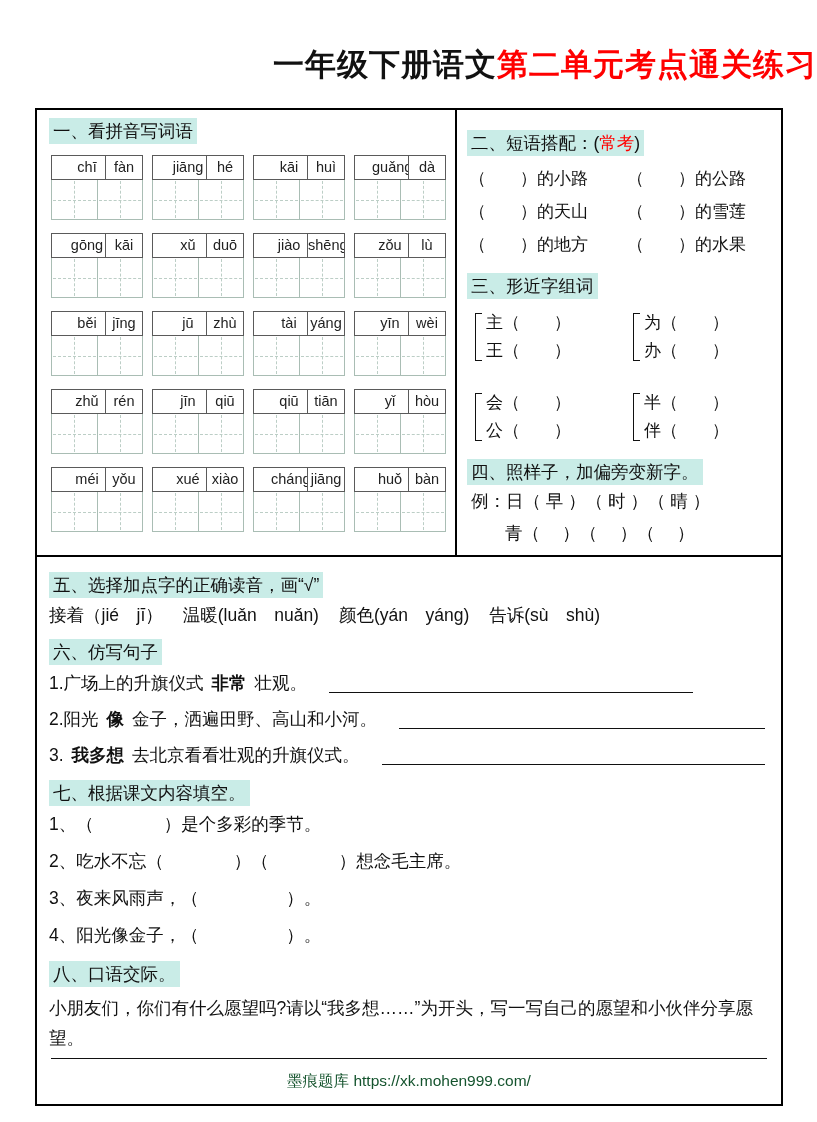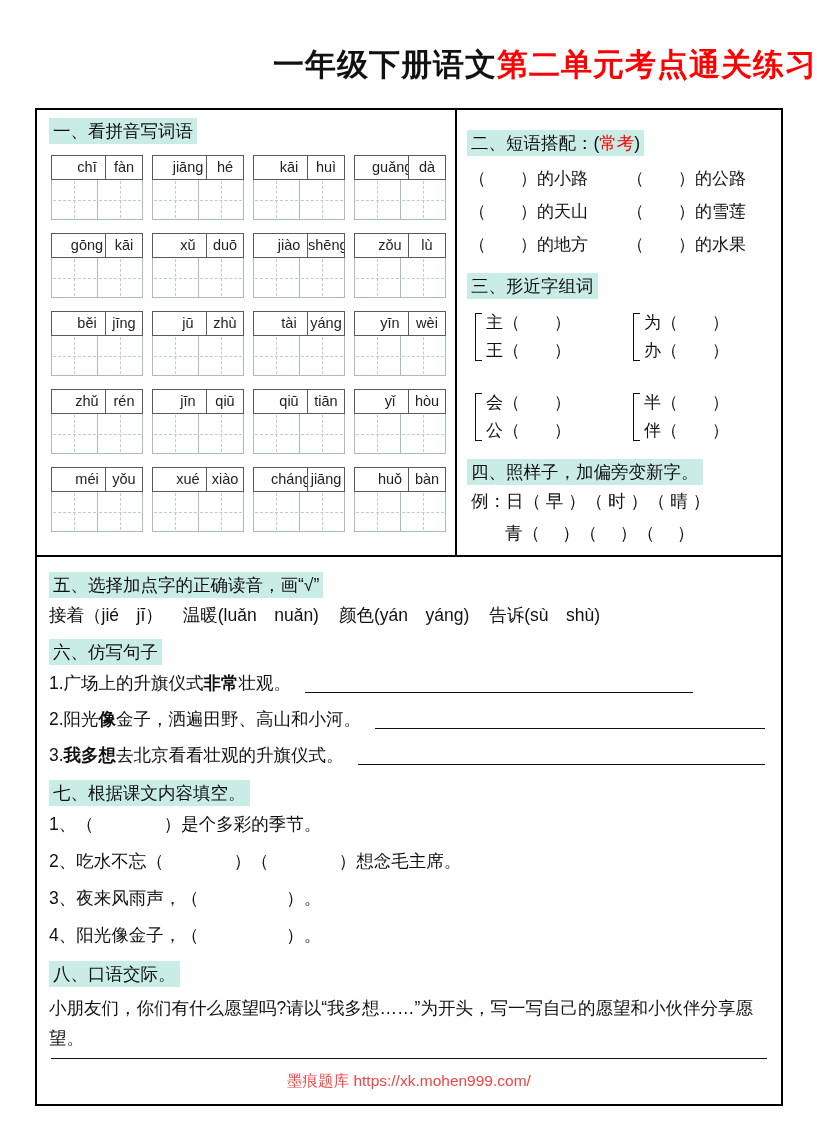--- a/index.html
+++ b/index.html
@@ -47,29 +47,29 @@
   .fjz-bracket { width:7px; flex:none; border:1.5px solid #111; border-right:none; margin:4px 4px 4px 0; }
   .fjz-line { font-size:17px; line-height:28px; white-space:nowrap; }
   .s4-line { font-size:17.5px; line-height:32px; margin-left:4px; white-space:nowrap; }
   .s4-line.indent { margin-left:38px; }
   .col-right .sec-h { margin-top:8px; }
   .col-right .sec-h:first-child { margin-top:12px; }
   
   .bottom { flex:1; display:flex; flex-direction:column; padding:8px 12px 0 12px; }
   .bottom .sec-h { align-self:flex-start; margin-top:7px; }
   .s5-line { display:flex; gap:20px; font-size:17.5px; line-height:34px; white-space:nowrap; }
-  .s6-item { display:flex; align-items:flex-end; font-size:17.5px; line-height:36px; white-space:nowrap; }
+  .s6-item { display:flex; align-items:flex-end; font-size:17.5px; line-height:36px; white-space:nowrap;gap:8px; }
   .s6-item .bold { font-weight:bold; }
   .fill { flex:1; border-bottom:1.6px solid #111; margin:0 4px 8px 14px; }
   .fill.short { margin-right:76px; }
   .s7-item { font-size:17.5px; line-height:37px; white-space:nowrap; }
   .s8-text { font-size:17.5px; line-height:30px; margin-top:6px; padding-right:4px; }
   .endmatter { margin-top:auto; }
   .answer-line { border-bottom:1.6px solid #111; margin:0 2px; }
-  .footer { text-align:center; color:#ef4444; font-size:15.5px; padding:12px 0 12px; }
+  .footer { text-align:center; color:#14532d; font-size:15.5px; padding:12px 0 12px; }
 </style>
 </head>
 <body>
 
 <div class="page">
 
   <h1 class="title"><span>一年级下册语文</span><span class="red">第二单元考点通关练习</span></h1>
 
   <div class="sheet">
 

